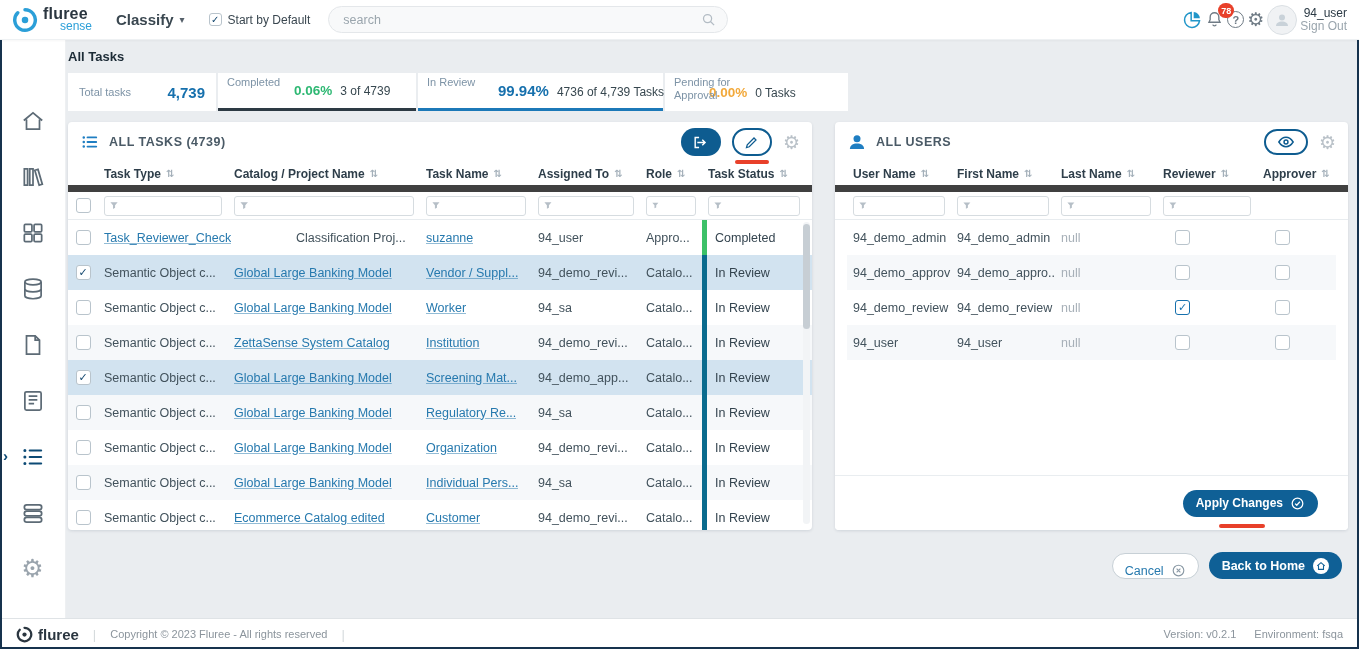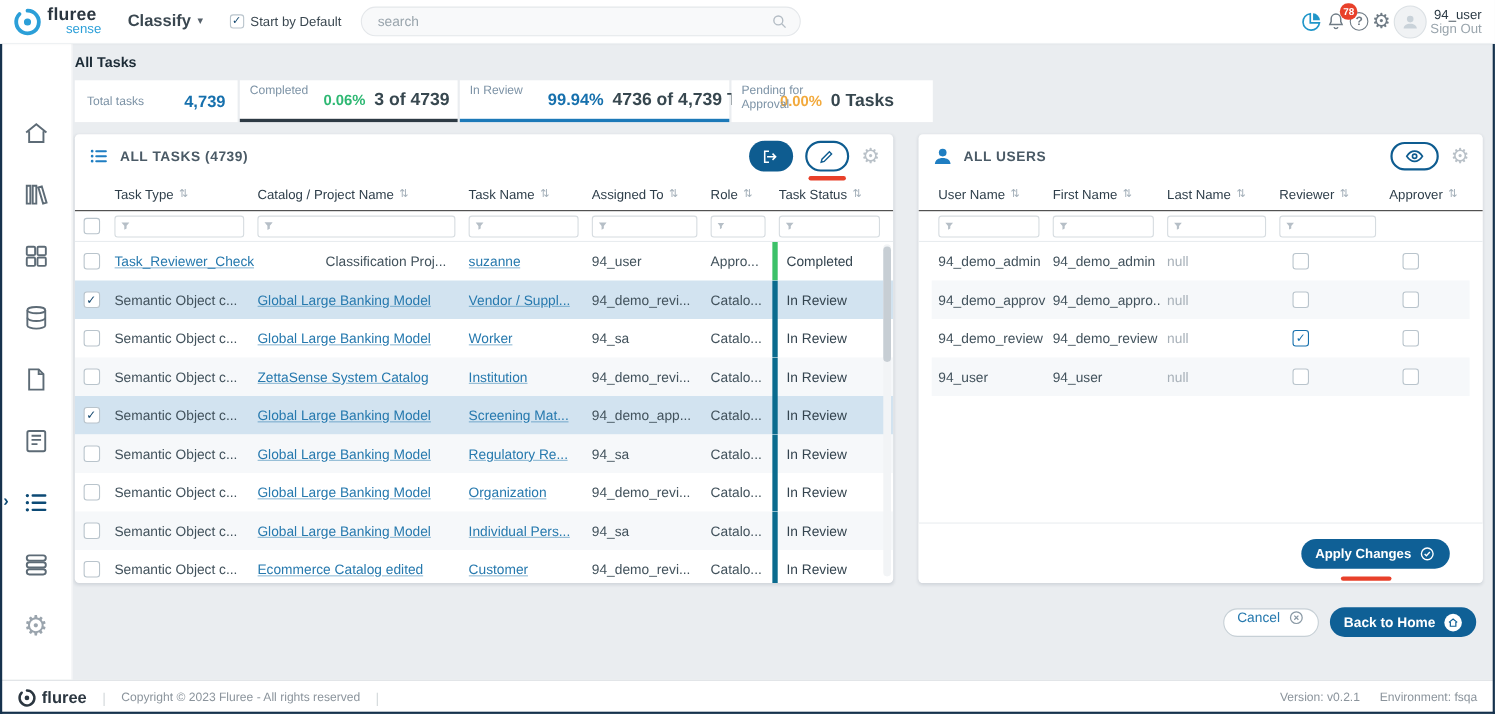--- a/index.html
+++ b/index.html
@@ -47,38 +47,38 @@
   .card-pending{width:183px}
   .slabel{font-size:11px;color:#7d93a6}
   .card-completed .slabel,.card-review .slabel,.card-pending .slabel{position:absolute;top:3px;left:9px;line-height:1.2;max-width:64px}
   .crow{display:flex;align-items:baseline}
   .card-completed .crow{margin-left:76px}
   .card-review .crow{margin-left:80px}
   .card-pending .crow{margin-left:44px}
   .sval{font-weight:bold;font-size:15px;color:#1670ad}
   .spct{font-weight:bold;font-size:13.5px}
   .spct.green{color:#2eb873}.spct.blue{color:#1670ad;font-size:15px}.spct.orange{color:#f2a93b}
-  .sdetail{font-size:16px;color:#37474f;font-weight:bold;margin-left:8px;white-space:nowrap}
+  .sdetail{font-size:12px;color:#37474f;font-weight:normal;margin-left:8px;white-space:nowrap}
 
   .panels{display:flex;gap:23px;align-items:flex-start}
   .panel{background:#fff;border-radius:4px;box-shadow:0 1px 3px rgba(25,45,65,.12);height:408px;position:relative;overflow:hidden}
   .tasks-panel{width:744px}
   .users-panel{width:513px}
   .phead{height:40px;display:flex;align-items:center;padding:0 12px;gap:9px}
   .ptitle{font-size:12.5px;font-weight:bold;color:#4a5a66;letter-spacing:.5px}
   .pctrl{margin-left:auto;display:flex;align-items:center;gap:11px}
   .pill{height:28px;width:40px;border-radius:14px;display:flex;align-items:center;justify-content:center;cursor:pointer}
   .pill.solid{background:#0e5c90;border:none}
   .pill.outline{background:#fff;border:2px solid #0e5c90}
   .pill.wide{width:44px;height:26px;border-radius:13px}
   .pgear{font-family:"DejaVu Sans",sans-serif;font-size:19px;color:#b9c1c8;line-height:1;cursor:pointer}
   .pwrap{position:relative;display:inline-flex}
   .redline{position:absolute;left:3px;bottom:-8px;height:4px;width:34px;background:#e8402a;border-radius:2px;z-index:4}
 
-  .thead{height:30px;display:flex;border-bottom:1px solid #404040;font-weight:normal;font-size:12px;color:#2e3e4a;padding:0 0 0 0}
+  .thead{height:30px;display:flex;border-bottom:7px solid #404040;font-weight:bold;font-size:12px;color:#2e3e4a;padding:0 0 0 0}
   .users-panel .thead,.users-panel .tfilter,.users-panel .trows-u{padding:0 12px}
   .tfilter{height:28px;display:flex;align-items:center;border-bottom:1px solid #e8ecef}
   .cell{padding:0 6px;display:flex;align-items:center;overflow:hidden;white-space:nowrap;height:100%}
   .hc{cursor:pointer}
   .sort{margin-left:5px;font-size:10px;color:#a4b0ba;font-family:"DejaVu Sans",sans-serif;cursor:pointer}
   .filter{display:flex;align-items:center;gap:3px;border:1px solid #d6dce0;border-radius:3px;height:20px;width:100%;padding:0 5px;background:#fff}
   .fin{border:none;outline:none;width:100%;font-size:11px;min-width:0;font-family:inherit}
   .c0{flex:0 0 30px;justify-content:center;padding:0}
   .c1{flex:0 0 130px}.c2{flex:0 0 192px}.c3{flex:0 0 112px}.c4{flex:0 0 108px}.c5{flex:0 0 62px}.c6{flex:0 0 104px}
   .u0{flex:0 0 104px}.u1{flex:0 0 104px}.u2{flex:0 0 102px}.u3{flex:0 0 100px}.u4{flex:0 0 79px}
@@ -96,21 +96,21 @@
   .ck{justify-content:flex-start;padding-left:18px}
   .nullv{color:#a7b0b8}
   .vscroll{position:absolute;top:100px;bottom:6px;right:2px;width:7px;border-radius:4px;background:#f2f4f6;cursor:pointer}
   .vthumb{position:absolute;top:2px;left:0;width:7px;height:105px;background:#c7ced4;border-radius:4px}
   .pfoot{position:absolute;left:0;right:0;bottom:0;height:55px;border-top:1px solid #e9edf0;display:flex;align-items:center;justify-content:flex-end;padding-right:30px;background:#fff}
   .apply-wrap{position:relative}
   .apply-btn{display:flex;align-items:center;gap:7px;background:#0f6096;color:#fff;border:none;height:27px;padding:0 13px;border-radius:14px;font-size:12px;font-weight:bold;cursor:pointer;font-family:inherit}
   .redline2{position:absolute;left:36px;top:34px;width:46px;height:4px;background:#e8402a;border-radius:2px}
 
   .page-actions{display:flex;justify-content:flex-end;align-items:center;gap:10px;margin-top:22px;padding-right:6px}
-  .btn-cancel{display:flex;align-items:flex-start;gap:7px;height:26px;padding:0 12px;background:#fff;border:1px solid #c7d0d6;border-radius:13px;color:#2679ae;font-size:12.5px;cursor:pointer;font-family:inherit}
+  .btn-cancel{display:flex;align-items:flex-end;gap:7px;height:26px;padding:0 12px;background:#fff;border:1px solid #c7d0d6;border-radius:13px;color:#2679ae;font-size:12.5px;cursor:pointer;font-family:inherit}
   .btn-home{display:flex;align-items:center;gap:8px;height:27px;padding:0 13px;background:#0f6096;border:none;border-radius:14px;color:#fff;font-size:12.5px;font-weight:bold;cursor:pointer;font-family:inherit}
   .homecircle{width:16px;height:16px;background:#fff;border-radius:50%;display:flex;align-items:center;justify-content:center}
 
   
   .footer{position:absolute;bottom:0;left:0;right:0;height:31px;background:#fff;border-top:1px solid #dfe3e6;display:flex;align-items:center;gap:14px;padding:0 16px;font-size:11px;color:#8b949c;z-index:6}
   .fbrand{display:flex;align-items:center;gap:5px;color:#2b3640;font-weight:bold;font-size:15px}
   .fsep{color:#d5dadd;font-size:13px}
   .fright{margin-left:auto;display:flex;gap:18px}
 </style>
 </head>

